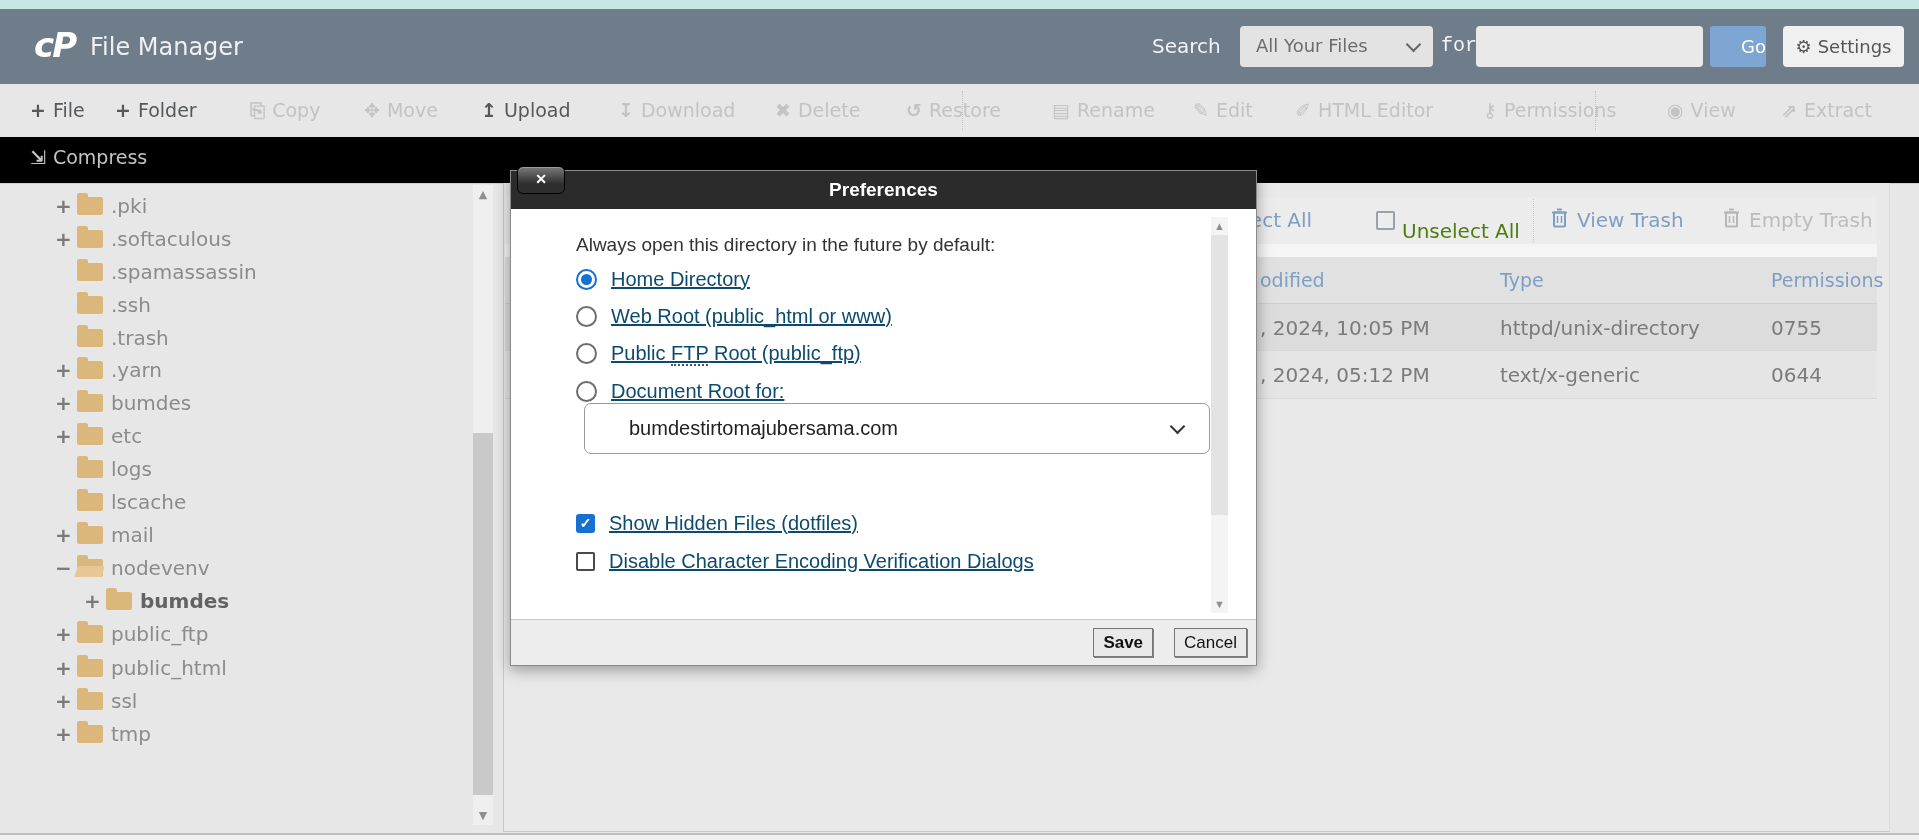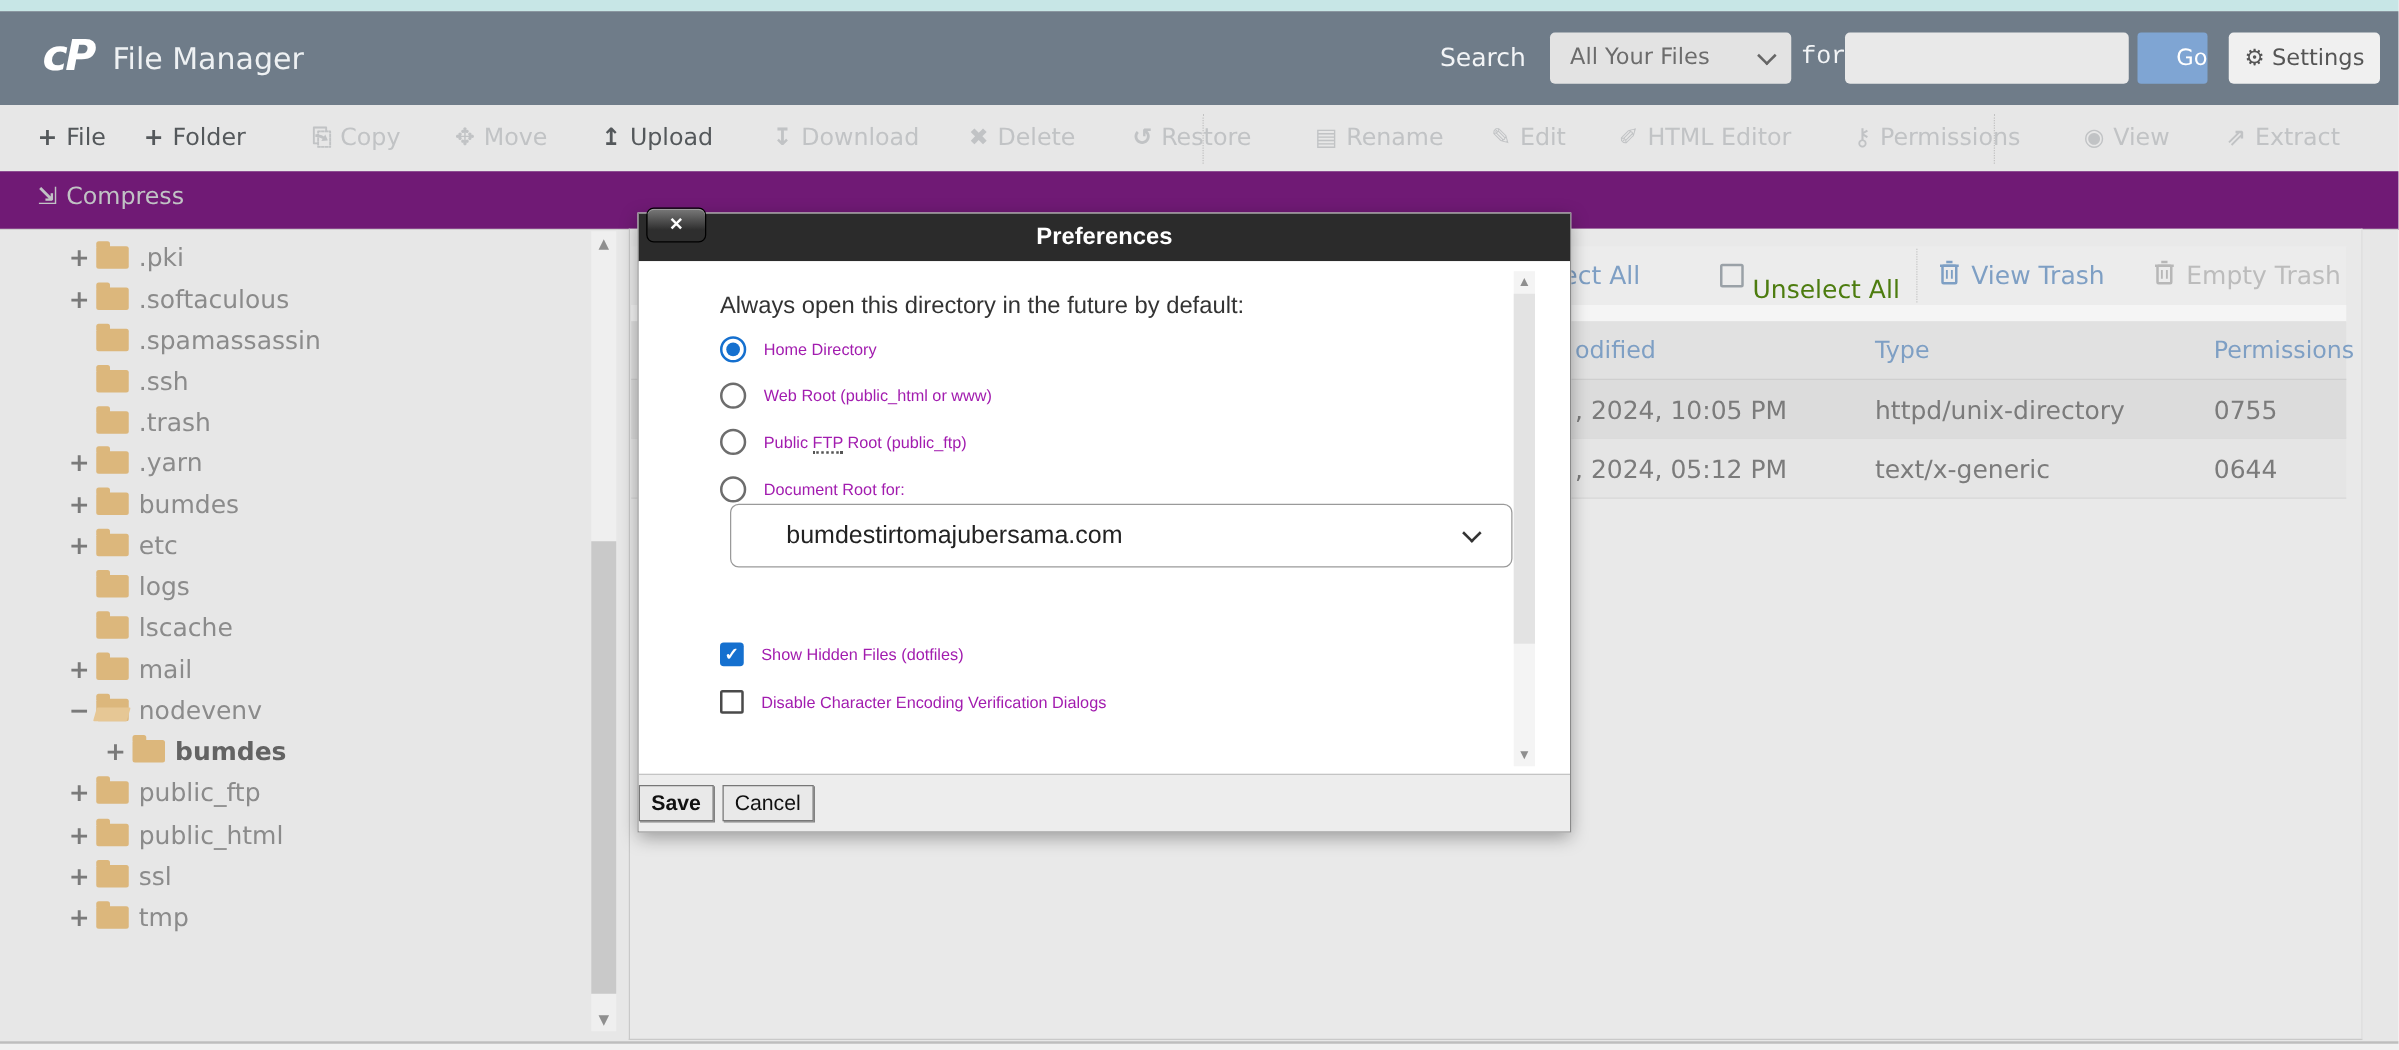--- a/index.html
+++ b/index.html
@@ -15,21 +15,21 @@
   .scope-select .val{position:absolute;left:16px;top:9px;font-size:18px;color:#6c6c6c;}
   .chev{display:inline-block;width:9px;height:9px;border-right:2px solid #666;border-bottom:2px solid #666;transform:rotate(45deg);}
   .scope-select .chev{position:absolute;right:14px;top:13px;}
   .for-label{position:absolute;left:1441px;top:25px;color:#f2f4f6;font-size:20px;font-family:Liberation Mono, monospace;}
   .search-input{position:absolute;left:1476px;top:17px;width:227px;height:41px;background:#e9e9e9;border:none;border-radius:4px;font-size:18px;padding:0 10px;box-sizing:border-box;color:#444;}
   .go-btn{position:absolute;left:1710px;top:17px;width:56px;height:41px;background:#7fa5d3;color:#fff;font-size:18px;border:none;border-radius:3px;text-align:right;line-height:41px;cursor:pointer;}
   .settings-btn{position:absolute;left:1783px;top:17px;width:121px;height:41px;background:#f0f0f0;border-radius:4px;color:#555;font-size:18px;text-align:center;line-height:41px;cursor:pointer;}
   .settings-btn .gear{margin-right:6px;}
   
   .toolbar{position:absolute;left:0;top:84px;width:100%;height:53px;background:#e7e7e7;}
-  .toolbar2{position:absolute;left:0;top:137px;width:100%;height:46px;background:#701a75;border-bottom:1px solid #cfcfcf;}
+  .toolbar2{position:absolute;left:0;top:137px;width:100%;height:46px;background:#000000;border-bottom:1px solid #cfcfcf;}
   .titem{position:absolute;top:0;height:53px;line-height:53px;font-size:19px;white-space:nowrap;cursor:pointer;}
   .toolbar2 .titem{height:46px;line-height:40px;}
   .titem .ticon{margin-right:7px;font-weight:bold;}
   .t-on{color:#54585b;}
   .t-off{color:#c1c3c5;cursor:default;}
   .tsep{position:absolute;top:7px;height:40px;border-left:1px dotted #c2c2c2;}
   
   .tree{position:absolute;left:0;top:183px;width:470px;height:650px;}
   .trow{position:absolute;left:0;height:33px;display:flex;align-items:center;padding-left:55px;cursor:pointer;}
   .trow.lvl1{padding-left:84px;}
@@ -70,33 +70,33 @@
   .modal-title{text-align:center;line-height:38px;color:#fff;font-weight:bold;font-size:19px;}
   .modal-close{position:absolute;top:-5px;left:6px;width:46px;height:26px;background:linear-gradient(#7a7a7a,#2e2e2e 65%);
                border:1px solid #000;border-radius:6px;color:#fff;font-weight:bold;font-size:14px;text-align:center;line-height:24px;
                box-shadow:inset 0 1px 0 #9a9a9a;cursor:pointer;}
   .modal-body{position:relative;height:410px;background:#fff;}
   .m-intro{position:absolute;left:65px;top:25px;font-size:19px;color:#333;}
   .m-radio-row{position:absolute;left:65px;height:22px;display:flex;align-items:center;cursor:pointer;}
   .radio{width:17px;height:17px;border:2px solid #6d6d6d;border-radius:50%;margin-right:14px;position:relative;background:#fff;flex:0 0 17px;}
   .radio.sel{border-color:#1570cf;}
   .radio.sel::after{content:'';position:absolute;left:3px;top:3px;width:11px;height:11px;border-radius:50%;background:#1570cf;}
-  .m-label{font-size:13px;color:#a21caf;white-space:nowrap;}
+  .m-label{font-size:20px;color:#0c4a6e;white-space:nowrap;text-decoration:underline;}
   .ftp-abbr{border-bottom:2px dotted #555;cursor:help;}
   .m-select{position:absolute;left:73px;top:194px;width:624px;height:49px;border:1px solid #9a9a9a;border-radius:7px;background:#fff;cursor:pointer;}
   .m-select .val{position:absolute;left:44px;top:13px;font-size:20px;color:#222;}
   .m-select .chev{position:absolute;right:26px;top:17px;border-color:#333;}
   .m-check-row{position:absolute;left:65px;height:22px;display:flex;align-items:center;cursor:pointer;}
   .checkbox{width:19px;height:19px;box-sizing:border-box;margin-right:14px;flex:0 0 19px;}
   .checkbox.on{background:#1570cf;border-radius:3px;color:#fff;font-size:14px;font-weight:bold;text-align:center;line-height:19px;}
   .checkbox.off{background:#fff;border:2px solid #4a4a4a;border-radius:2px;}
   .m-scroll{left:700px;top:8px;width:17px;height:396px;background:#f4f4f4;}
   .m-scroll .sthumb{background:#e3e3e3;}
   .modal-footer{position:relative;height:46px;background:#ededed;border-top:1px solid #c4c4c4;
-                display:flex;align-items:center;gap:7px;padding-right:9px;box-sizing:border-box;}
+                display:flex;justify-content:flex-end;align-items:center;gap:21px;padding-right:9px;box-sizing:border-box;}
   .mbtn{height:29px;background:#e9e9e9;border:1px solid #777;box-shadow:1px 1px 0 rgba(0,0,0,0.45);
         font-size:17px;padding:0 9px;font-family:"Liberation Sans",sans-serif;color:#111;cursor:pointer;}
   .mbtn.bold{font-weight:bold;}
   
   .bottomstrip{position:absolute;left:0;top:833px;width:100%;height:7px;background:#f0f0f0;border-top:2px solid #bdbdbd;}
 </style>
 </head>
 <body>
 
 <div class="screen">

